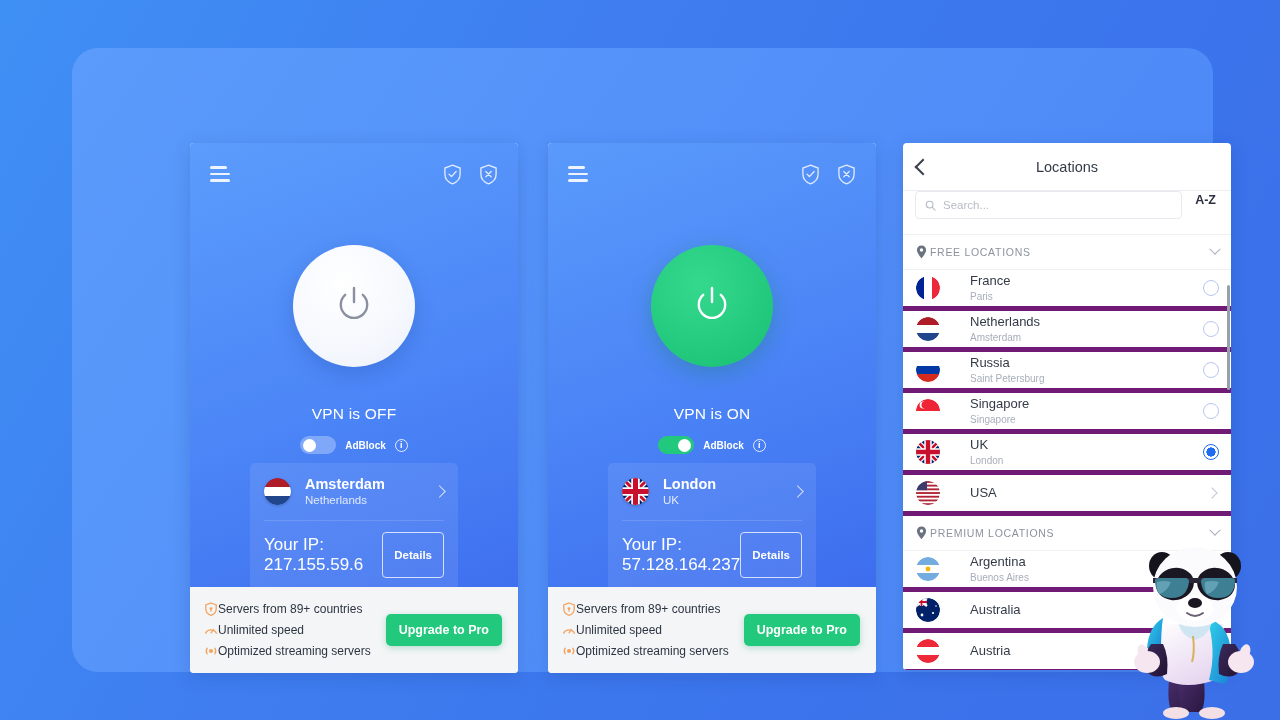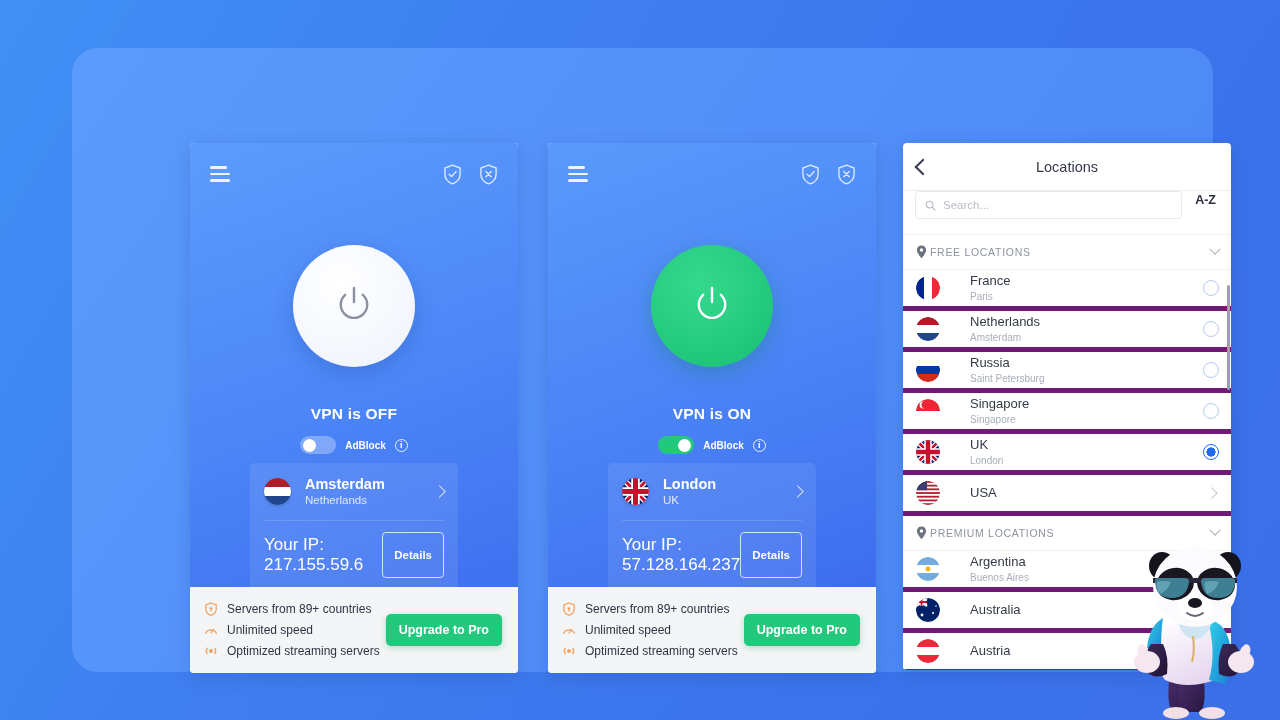--- a/index.html
+++ b/index.html
@@ -80,21 +80,21 @@
   .power-on {
     background: radial-gradient(circle at 40% 32%, #35d98e 0%, #22c97c 65%, #18bd70 100%);
     box-shadow: 0 6px 22px rgba(16,120,70,.28);
   }
 
   .vpn-status {
     text-align: center;
     margin-top: 38px;
     color: #fff;
     font-size: 15.5px;
-    font-weight: bold;
+    font-weight: normal;
     letter-spacing: .2px;
   }
 
   
   .adblock-row {
     display: flex; align-items: center; justify-content: center;
     gap: 9px; margin-top: 13px;
   }
   .toggle {
     width: 36px; height: 18px; border-radius: 9px;
@@ -158,21 +158,21 @@
   }
 
   
   .upsell {
     flex: 1;
     background: #f4f5f7;
     display: flex; align-items: center; justify-content: space-between;
     padding: 0 16px 0 14px;
   }
   .perk-list { display: flex; flex-direction: column; gap: 7px; }
-  .perk { display: flex; align-items: center; gap: 9px; }
+  .perk { display: flex; align-items: center; }
   .perk-ico { width: 14px; height: 14px; flex: none; }
   .perk-label { color: #2d3543; font-size: 12px; }
   .upgrade-btn {
     background: #22c97c; color: #fff;
     border: none; border-radius: 5px;
     padding: 9px 13px; font-size: 12.5px; font-weight: bold;
     cursor: pointer; font-family: inherit;
     box-shadow: 0 2px 7px rgba(20,150,90,.28);
   }
 

